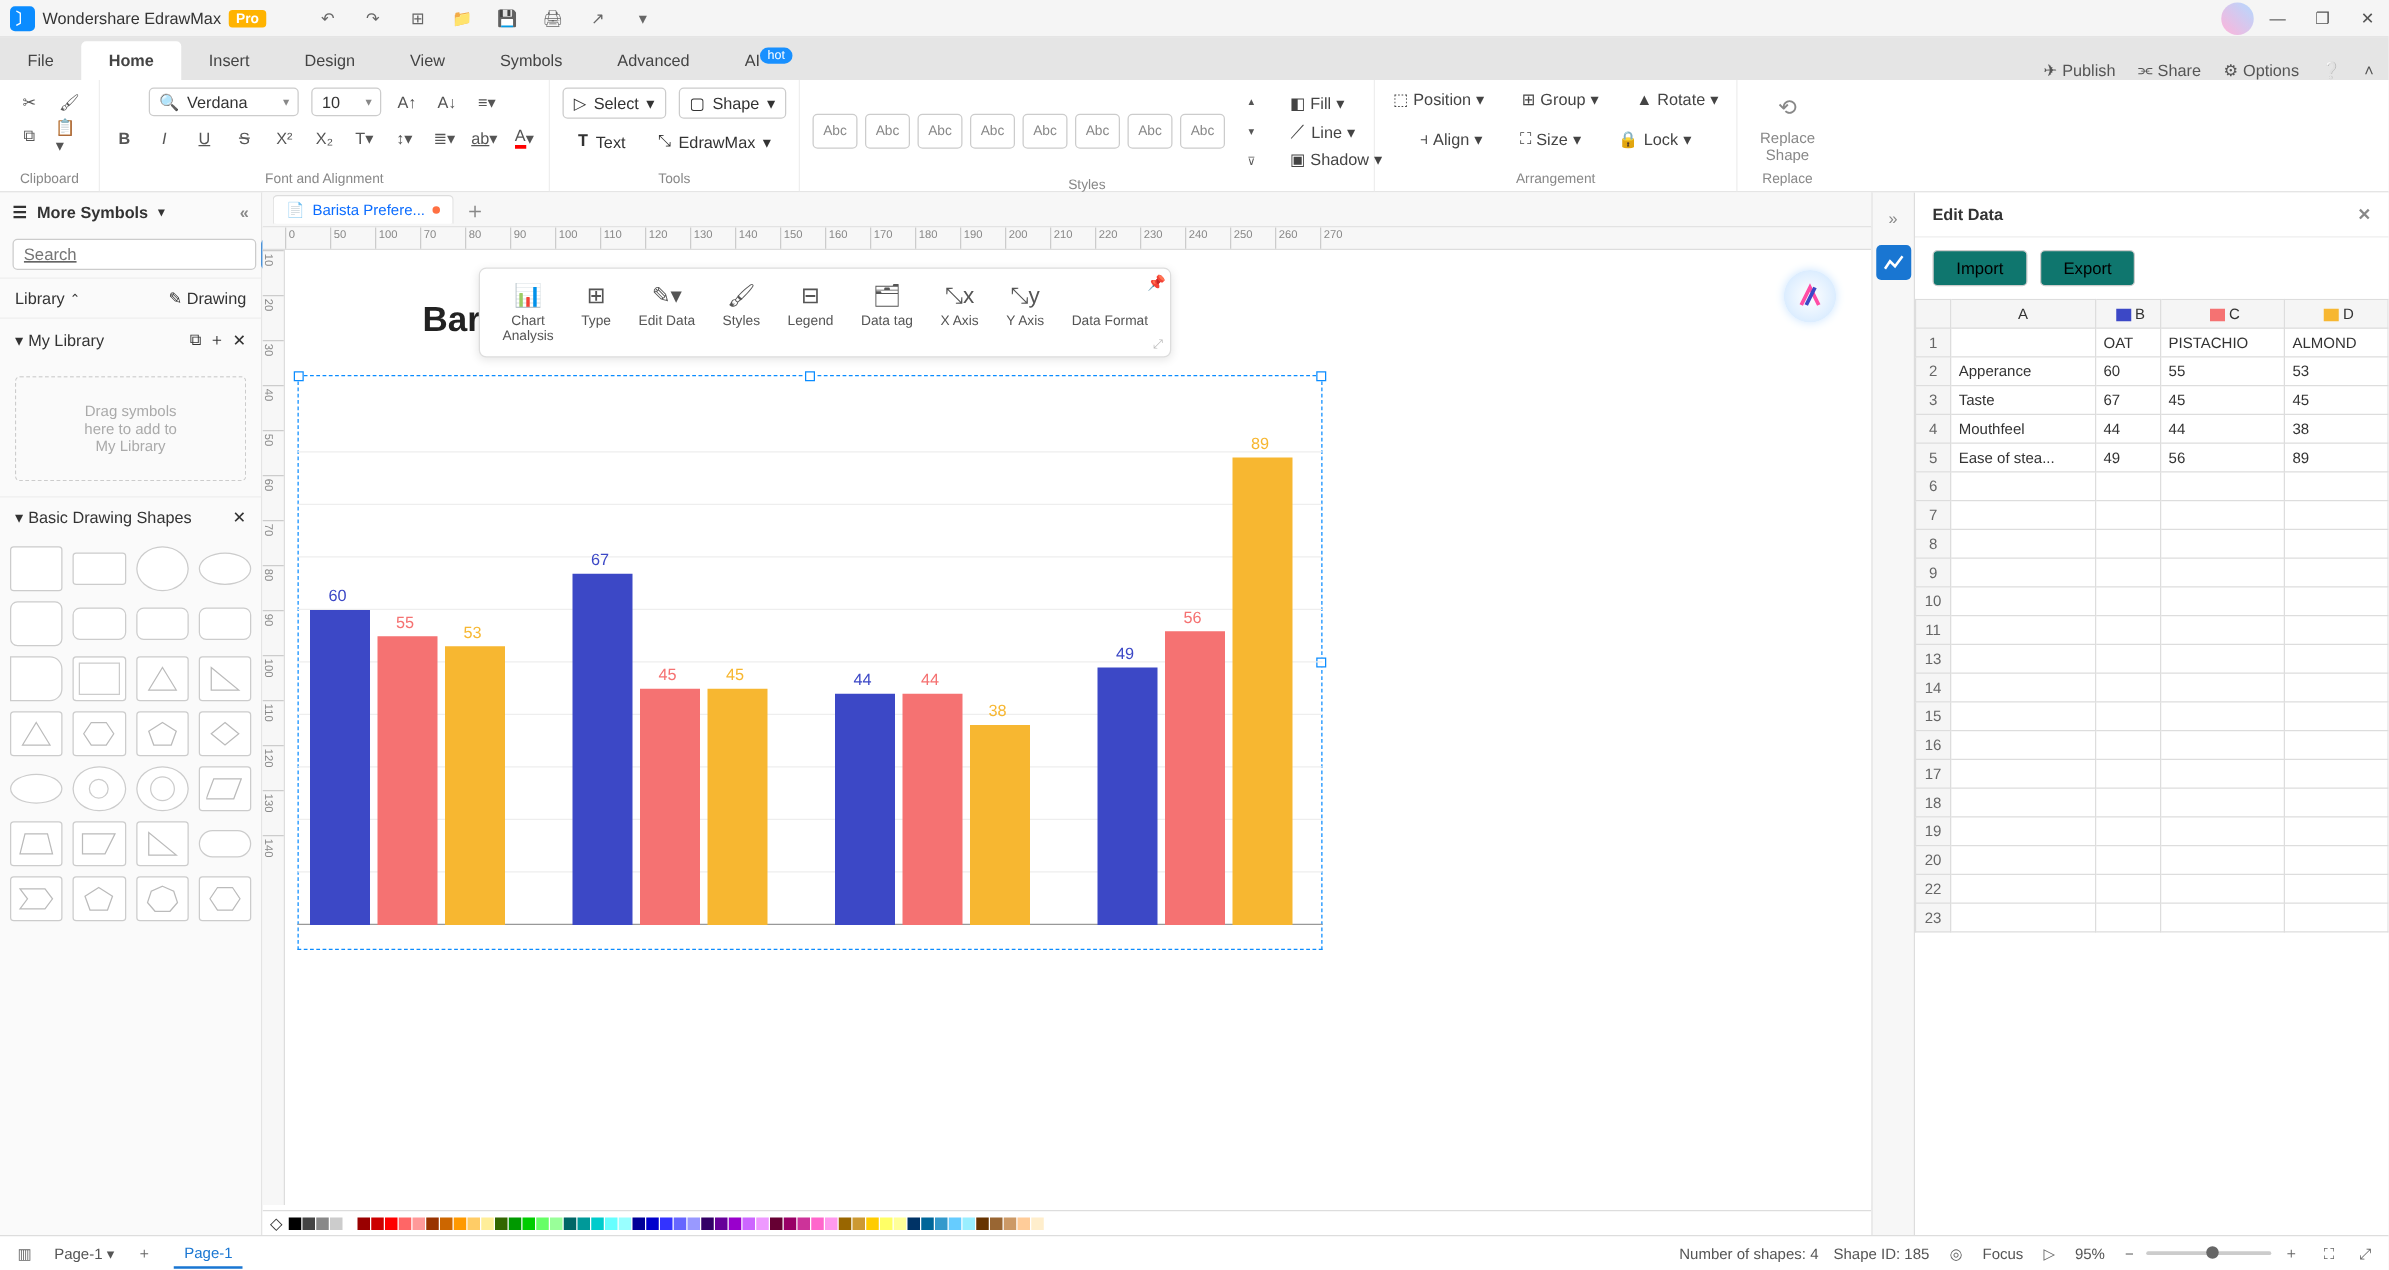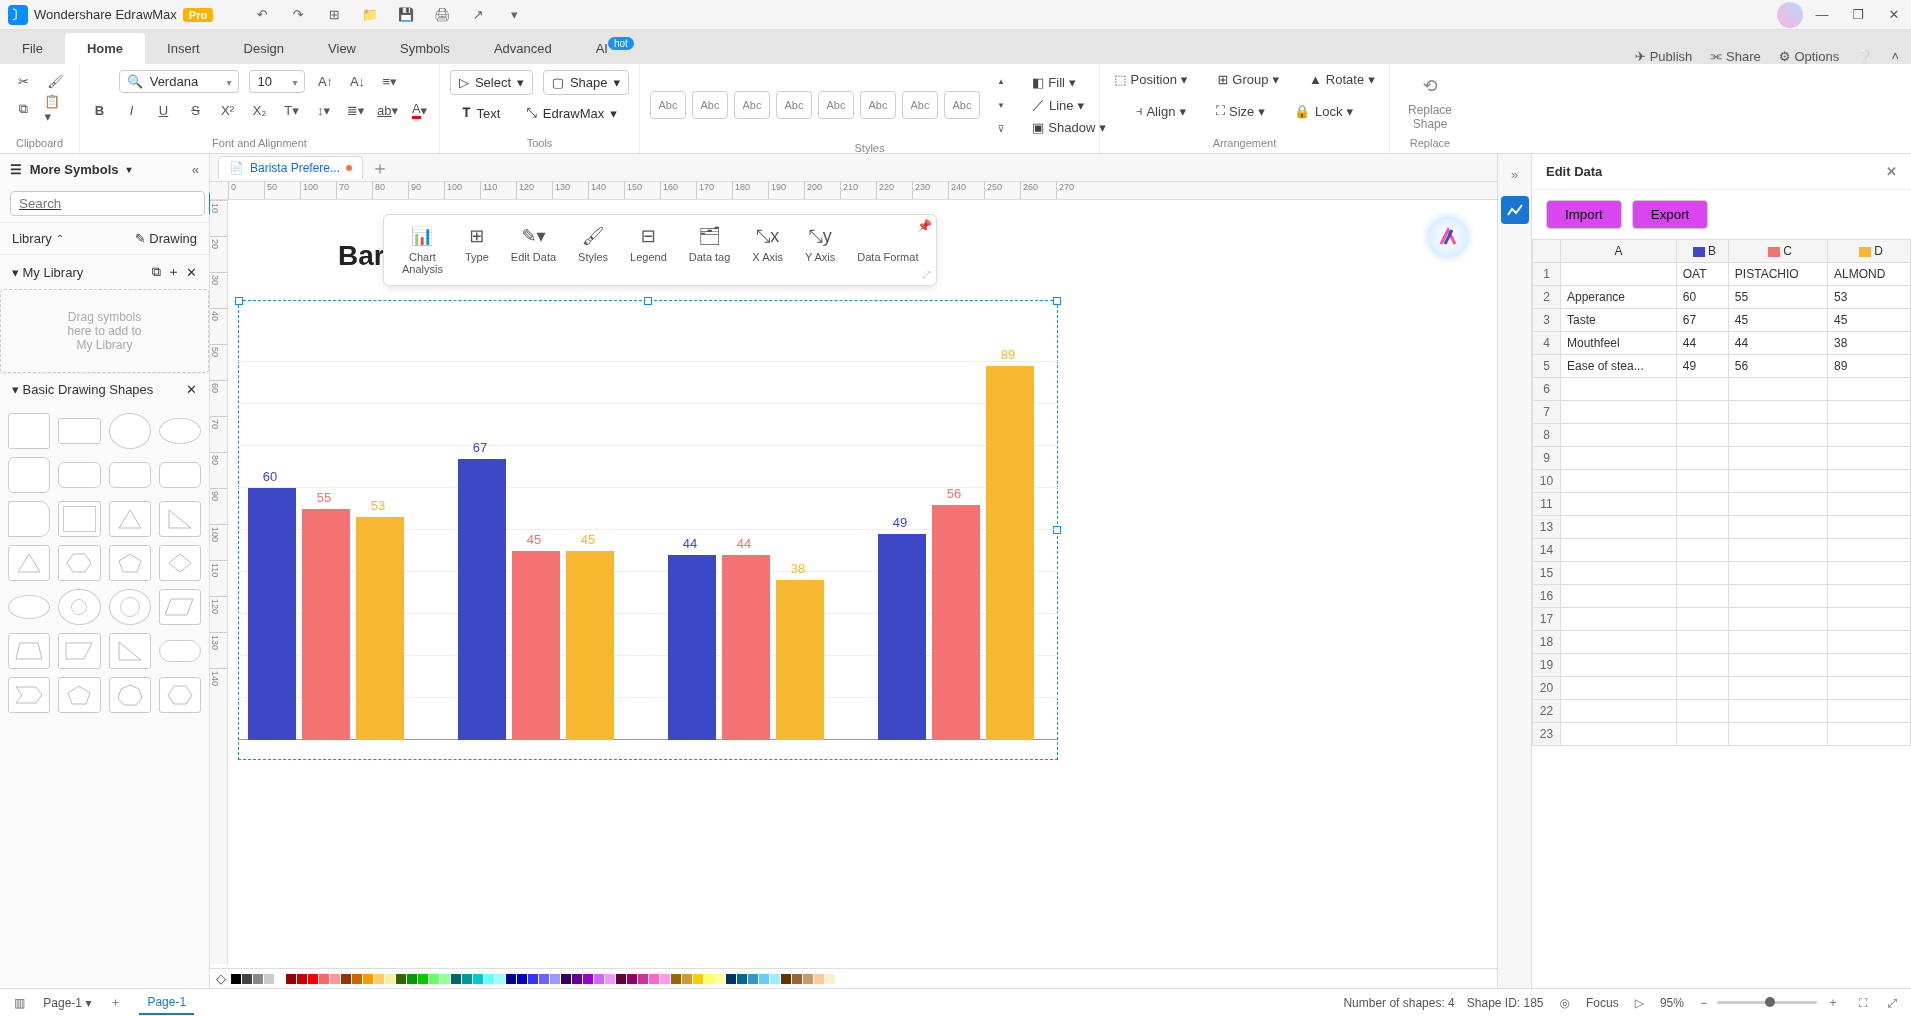--- a/index.html
+++ b/index.html
@@ -41,21 +41,21 @@
 
 .main { display: flex; height: calc(1016px - 30px - 34px - 90px - 28px); }
 .left-panel { width: 210px; background: #fafafa; border-right: 1px solid #ddd; display: flex; flex-direction: column; }
 .lp-header { display: flex; align-items: center; padding: 8px 10px; font-weight: 600; gap: 8px; }
 .lp-header .collapse-icon { margin-left: auto; cursor: pointer; color: #888; }
 .lp-search { display: flex; gap: 4px; padding: 6px 10px; text-decoration: underline; }
 .lp-search input { flex: 1; border: 1px solid #ccc; border-radius: 4px; padding: 4px 8px; }
 .lp-search button { background: #1976d2; color: #fff; border: none; border-radius: 4px; padding: 4px 12px; cursor: pointer; }
 .lp-row { display: flex; align-items: center; padding: 8px 12px; border-top: 1px solid #eee; cursor: pointer; font-size: 13px; }
 .lp-row .spacer { flex: 1; }
-.lp-drop { border: 1px dashed #ccc; border-radius: 4px; padding: 20px; text-align: center; color: #aaa; font-size: 12px; margin: 0; }
+.lp-drop { border: 1px dashed #ccc; border-radius: 4px; padding: 20px; text-align: center; color: #aaa; font-size: 12px; margin: 12px; }
 .shapes-grid { display: grid; grid-template-columns: repeat(4, 1fr); gap: 8px; padding: 8px; }
 .shape-cell { height: 36px; border: 1px solid #ccc; border-radius: 3px; background: #fff; display: flex; align-items: center; justify-content: center; cursor: pointer; }
 
 .canvas-area { flex: 1; background: #fff; position: relative; overflow: hidden; }
 .doc-tabs { height: 28px; display: flex; align-items: center; border-bottom: 1px solid #ddd; background: #f7f7f7; padding-left: 8px; gap: 8px; }
 .doc-tab { display: flex; align-items: center; gap: 6px; padding: 4px 10px; background: #fff; border: 1px solid #ddd; border-bottom: none; border-radius: 4px 4px 0 0; font-size: 12px; color: #0b6cff; cursor: pointer; }
 .doc-tab .dot { width: 6px; height: 6px; border-radius: 50%; background: #ff7043; }
 .newtab { cursor: pointer; color: #888; font-size: 18px; }
 
 .ruler-h { height: 18px; background: #f7f7f7; border-bottom: 1px solid #ddd; display: flex; font-size: 9px; color: #888; padding-left: 18px; }
@@ -85,21 +85,21 @@
 .cs-swatch { width: 10px; height: 10px; cursor: pointer; }
 
 .right-toggle { width: 34px; background: #f7f7f7; border-left: 1px solid #ddd; display: flex; flex-direction: column; align-items: center; padding-top: 6px; gap: 8px; }
 .rt-btn { width: 28px; height: 28px; border-radius: 4px; display: flex; align-items: center; justify-content: center; cursor: pointer; color: #888; }
 .rt-btn.active { background: #1976d2; color: #fff; }
 
 .right-panel { width: 380px; background: #fff; border-left: 1px solid #ddd; display: flex; flex-direction: column; }
 .rp-header { display: flex; align-items: center; padding: 10px 14px; font-weight: 600; border-bottom: 1px solid #eee; }
 .rp-header .close { margin-left: auto; cursor: pointer; color: #888; }
 .rp-toolbar { display: flex; gap: 10px; padding: 10px 14px; }
-.rp-toolbar button { border: 1px solid #ccc; background: #d946ef; border-radius: 4px; padding: 6px 18px; cursor: pointer; }
+.rp-toolbar button { border: 1px solid #ccc; background: #0f766e; border-radius: 4px; padding: 6px 18px; cursor: pointer; }
 .sheet { flex: 1; overflow: auto; }
 .sheet table { border-collapse: collapse; width: 100%; font-size: 12px; }
 .sheet th, .sheet td { border: 1px solid #ddd; padding: 4px 6px; text-align: left; height: 22px; }
 .sheet th { background: #f5f5f5; text-align: center; font-weight: 500; }
 .rownum { background: #f5f5f5; text-align: center !important; width: 28px; color: #666; }
 .col-swatch { display: inline-block; width: 12px; height: 10px; margin-left: 4px; vertical-align: middle; }
 
 
 .statusbar { height: 28px; background: #fff; border-top: 1px solid #ddd; display: flex; align-items: center; padding: 0 10px; font-size: 12px; color: #555; gap: 12px; }
 .statusbar .pages { display: flex; align-items: center; gap: 14px; }

